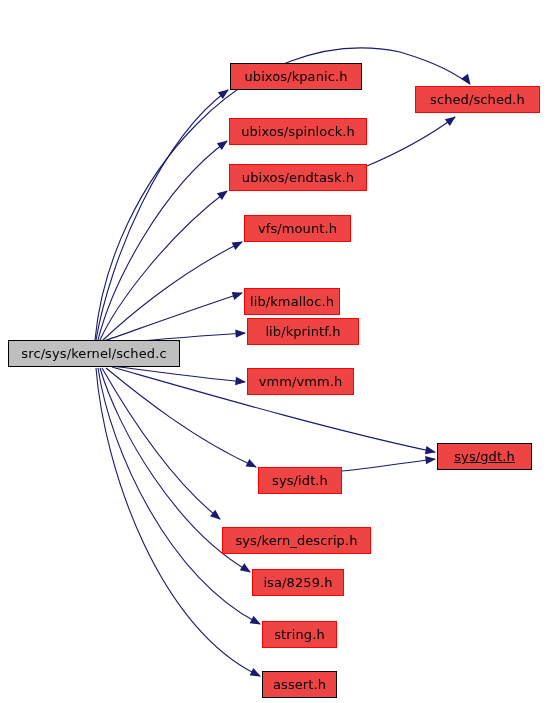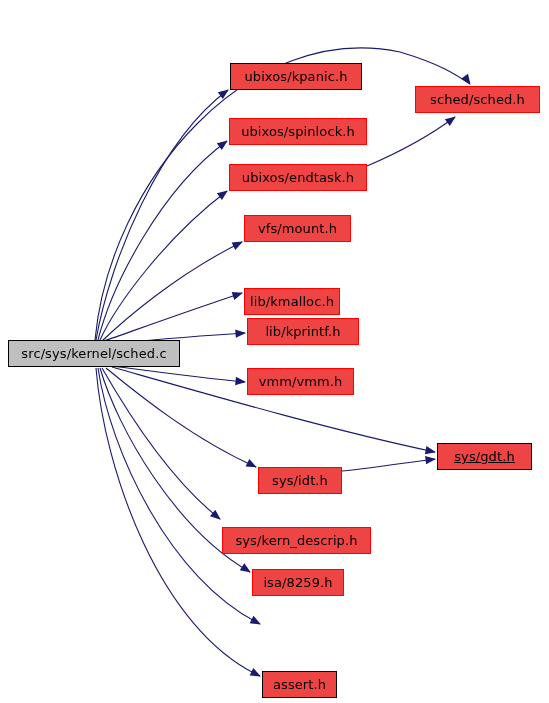--- a/index.html
+++ b/index.html
@@ -121,16 +121,19 @@
     </div>
     <div class="node" style="left: 258px; top: 467px; width: 84px; height: 27px;">
       <span class="node-label">sys/idt.h</span>
     </div>
     <div class="node" style="left: 222px; top: 519px; width: 149px; height: 27px; margin-top: 8px;">
       <span class="node-label">sys/kern_descrip.h</span>
     </div>
     <div class="node" style="left: 252px; top: 569px; width: 92px; height: 27px;">
       <span class="node-label">isa/8259.h</span>
     </div>
+    <div class="node" style="left: 262px; top: 621px; width: 75px; height: 27px;">
+      <span class="node-label">string.h</span>
+    </div>
     <div class="node black" style="left: 262px; top: 671px; width: 75px; height: 27px;">
       <span class="node-label">assert.h</span>
     </div>
   </div>
 
 </body></html>

